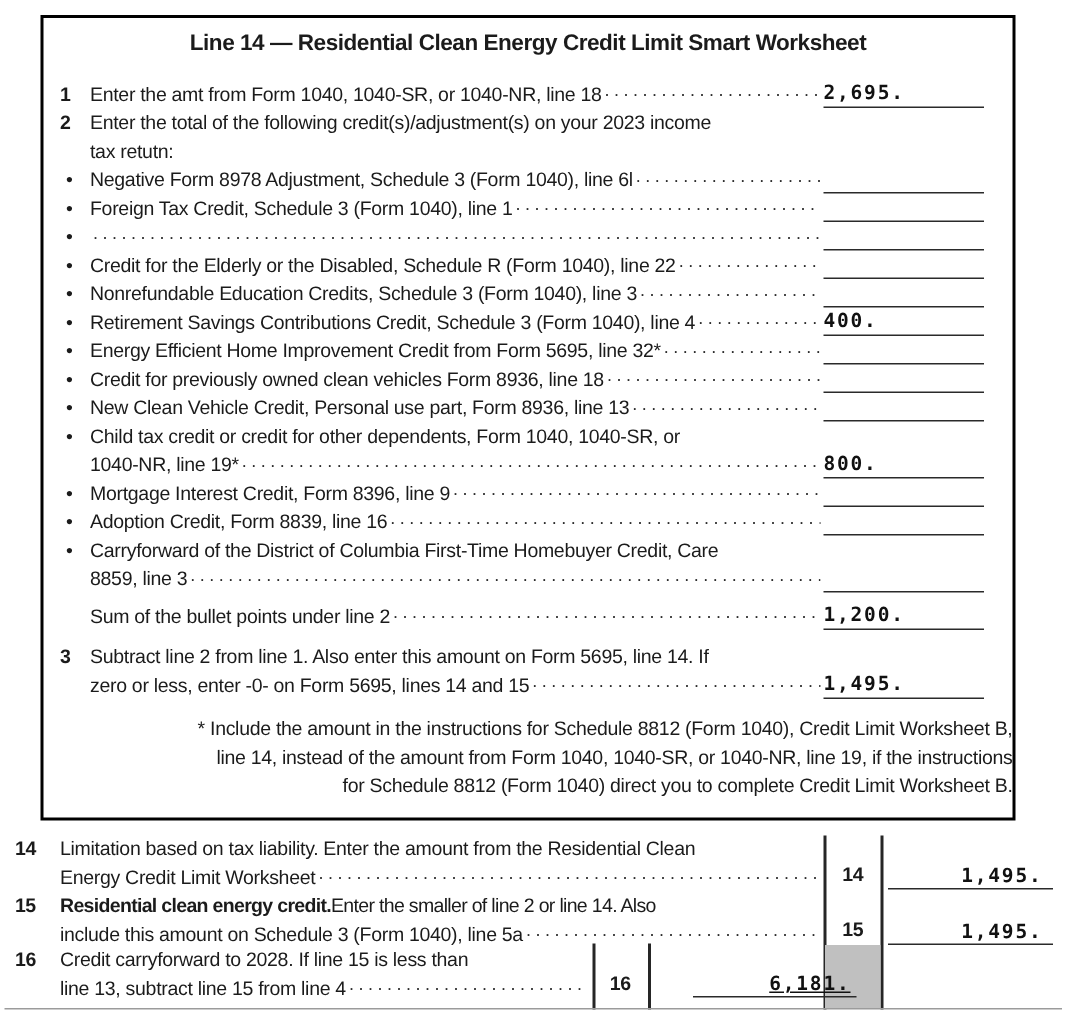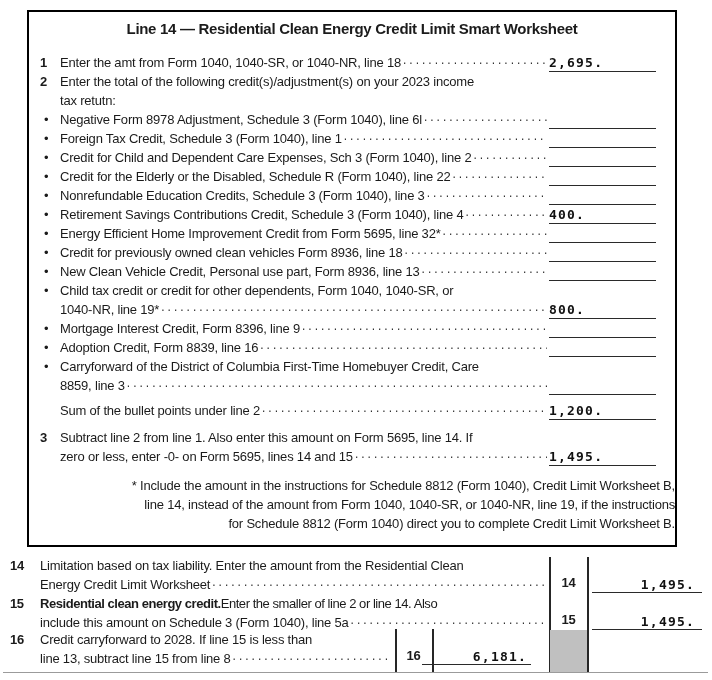--- a/index.html
+++ b/index.html
@@ -56,21 +56,21 @@
   #lbl15 { left:550px; top:56px; }
   #lbl16 { left:395px; top:92px; }
   .bamt {
     position:absolute; height:16px; line-height:15px;
     border-bottom:1.5px solid var(--line,#2a2a2a);
     font-family:"DejaVu Sans Mono", monospace; font-weight:bold; font-size:13px;
     letter-spacing:1.2px; text-align:right; color:#111;
   }
   #amt14 { left:592px; top:21px; width:110px; padding-right:7px; }
   #amt15 { left:592px; top:58px; width:110px; padding-right:7px; }
-  #amt16 { left:422px; top:93px; width:109px; padding-right:4px; }
+  #amt16 { left:462px; top:93px; width:109px; padding-right:4px;text-decoration:underline; }
   #shade { position:absolute; left:550px; top:74px; width:37px; height:42px; background:var(--shade,#c0c0c0); }
   #bline { position:absolute; left:3px; top:116px; width:705px; height:1px; background:#9b9b9b; }
   .bold { font-weight:bold; }
 </style>
 </head>
 <body>
 
 <div class="page">
 
   <div class="ws-box">
@@ -100,21 +100,20 @@
         <span class="amt"></span>
       </div>
       <div class="row">
         <span class="bullet">•</span>
         <span class="txt">Foreign Tax Credit, Schedule 3 (Form 1040), line 1</span>
         <span class="leader"></span>
         <span class="amt"></span>
       </div>
       <div class="row">
         <span class="bullet">•</span>
-        <span class="txt">Credit for Child and Dependent Care Expenses, Sch 3 (Form 1040), line 2</span>
         <span class="leader"></span>
         <span class="amt"></span>
       </div>
       <div class="row">
         <span class="bullet">•</span>
         <span class="txt">Credit for the Elderly or the Disabled, Schedule R (Form 1040), line 22</span>
         <span class="leader"></span>
         <span class="amt"></span>
       </div>
       <div class="row">
@@ -234,21 +233,21 @@
         <span class="leader"></span>
       </div>
     </div>
 
     <div class="btext" id="b16">
       <div class="row">
         <span class="bnum">16</span>
         <span class="txt">Credit carryforward to 2028. If line 15 is less than</span>
       </div>
       <div class="row">
-        <span class="txt bindent">line 13, subtract line 15 from line 8</span>
+        <span class="txt bindent">line 13, subtract line 15 from line 4</span>
         <span class="leader"></span>
       </div>
     </div>
 
     <div class="vl" id="vl1"></div>
     <div class="vl" id="vl2"></div>
     <div id="shade"></div>
 
     <div class="boxlbl" id="lbl14">14</div>
     <div class="boxlbl" id="lbl15">15</div>

